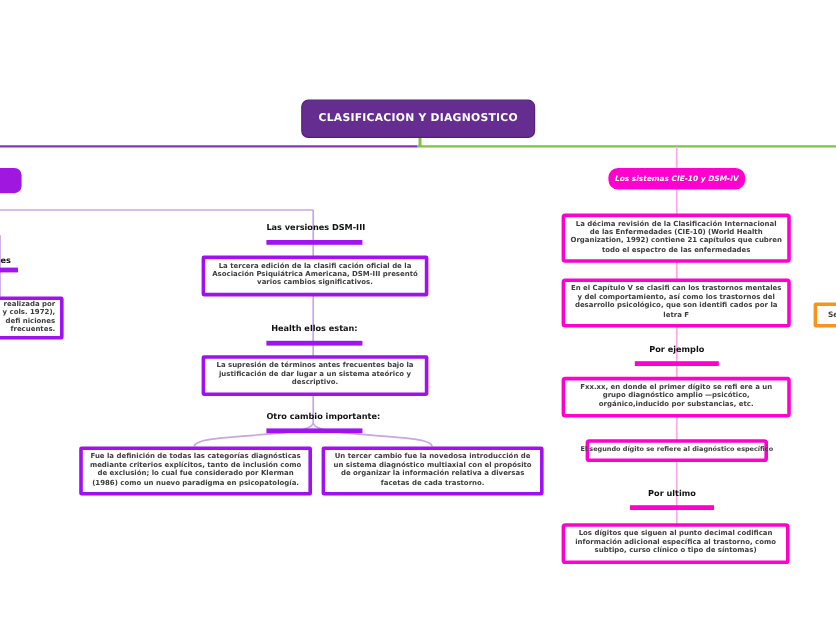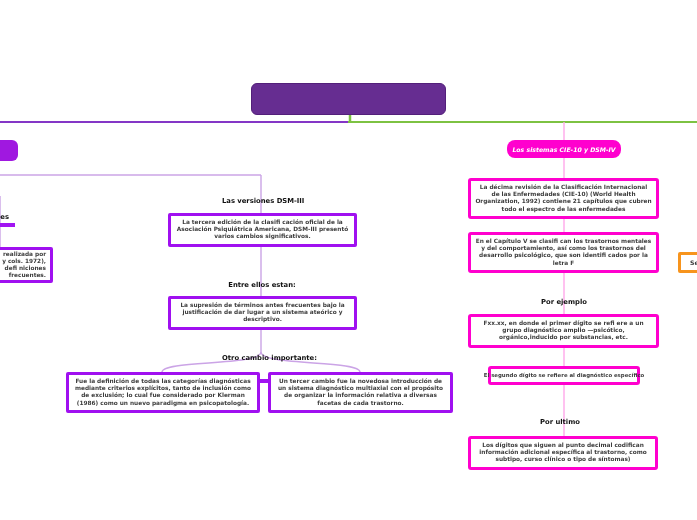--- a/index.html
+++ b/index.html
@@ -12,21 +12,21 @@
   
   .title-box{
     left:251px;top:83px;width:195px;height:32px;
     background:#662d91;border:1px solid #531f7a;border-radius:6px;
     color:#ffffff;font-weight:bold;font-size:9px;line-height:11px;
     text-align:center;display:flex;flex-direction:column;justify-content:center;
     letter-spacing:.2px;
   }
   
   .label{padding-bottom:2px;text-align:center;}
-  .label .t{font-size:6.8px;font-weight:bold;color:#111;white-space:nowrap;width:max-content;margin:15px auto;}
+  .label .t{font-size:6.8px;font-weight:bold;color:#111;white-space:nowrap;width:max-content;margin:4px auto;}
   .u-purple{border-bottom:4px solid #a114f2;}
   .u-pink{border-bottom:4px solid #ff00ce;text-align:center;}
   
   .mid-box{
     background:#fff;border:3px solid #a010f0;border-radius:2px;
     font-size:5.8px;line-height:7.2px;color:#3c3c3c;font-weight:600;
     text-align:center;padding:3px 4px;display:flex;align-items:center;justify-content:center;
   }
   .pink-box{
     background:#fff;border:3px solid #ff00ce;border-radius:3px;
@@ -64,41 +64,42 @@
     <line x1="0" y1="175" x2="261" y2="175" stroke="#cba4e6" stroke-width="1.4"></line>
     <line x1="0" y1="196" x2="0" y2="247" stroke="#cba4e6" stroke-width="1.4"></line>
     <line x1="261" y1="175" x2="261" y2="352" stroke="#cba4e6" stroke-width="1.4"></line>
     <path d="M261,352 C261,366 162,360 162,372" fill="none" stroke="#cba4e6" stroke-width="1.4"></path>
     <path d="M261,352 C261,366 360,360 360,372" fill="none" stroke="#cba4e6" stroke-width="1.4"></path>
 
     <line x1="564" y1="122" x2="564" y2="437" stroke="#ffa8ea" stroke-width="1.4"></line>
   </svg>
 
   <div class="node title-box">
+    <div>CLASIFICACION Y DIAGNOSTICO</div>
   </div>
 
   <div class="node purple-pill"></div>
   <div class="node label u-purple" style="left:-20px;top:213px;width:35px;">
     <div class="t" style="margin:0;padding-right:6px;text-align:right;width:auto;">nes</div>
   </div>
   <div class="node mid-box cut-left" style="left:-112px;top:247px;width:165px;height:36px;">
     <span>realizada por
 y cols. 1972),
 defi niciones
 frecuentes.</span>
   </div>
 
   <div class="node label u-purple" style="left:222px;top:182px;width:80px;">
     <div class="t">Las versiones DSM-III</div>
   </div>
   <div class="node mid-box" style="left:168px;top:213px;width:189px;min-height:32px;">
     <span>La tercera edición de la clasifi cación oficial de la Asociación Psiquiátrica Americana, DSM-III  presentó varios cambios significativos.</span>
   </div>
   <div class="node label u-purple" style="left:222px;top:266px;width:80px;">
-    <div class="t">Entre ellos estan:</div>
+    <div class="t">Health ellos estan:</div>
   </div>
   <div class="node mid-box" style="left:168px;top:296px;width:189px;min-height:25px;">
     <span>La supresión de términos antes frecuentes bajo la justificación de dar lugar a un sistema ateórico y descriptivo.</span>
   </div>
   <div class="node label u-purple" style="left:222px;top:339px;width:80px;">
     <div class="t">Otro cambio importante:</div>
   </div>
   <div class="node mid-box" style="left:66px;top:372px;width:194px;min-height:36px;">
     <span>Fue la definición de todas las categorías diagnósticas mediante criterios explícitos, tanto de inclusión como de exclusión; lo cual fue considerado por Klerman (1986) como un nuevo paradigma en psicopatología.</span>
   </div>

